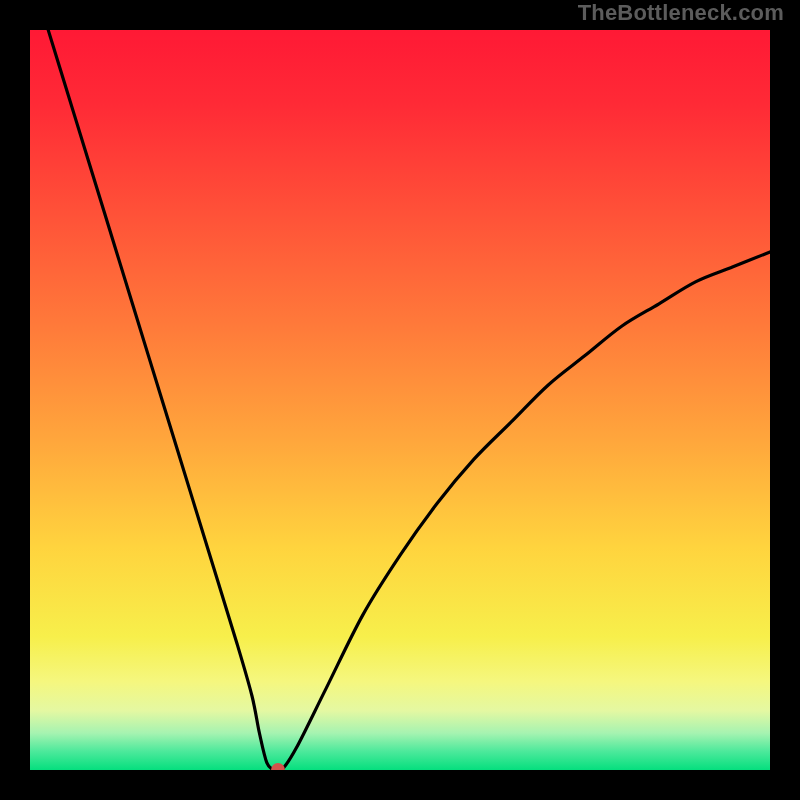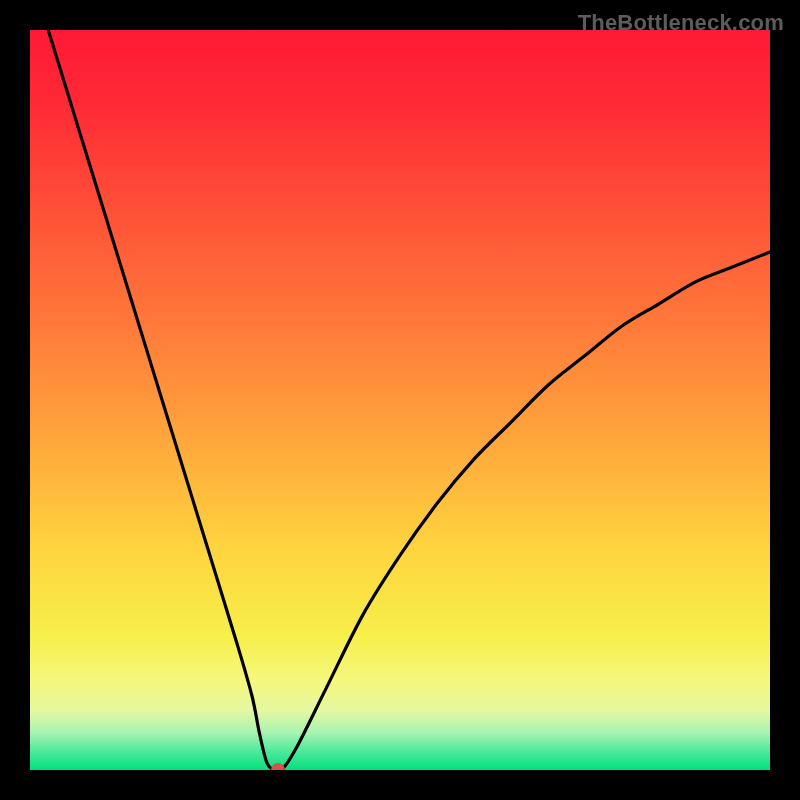--- a/index.html
+++ b/index.html
@@ -12,21 +12,21 @@
     overflow: hidden;
   }
   .container {
     position: relative;
     width: 800px;
     height: 800px;
     background: #000;
   }
   .watermark {
     position: absolute;
-    top: 10px;
+    top: 0;
     right: 16px;
     color: #5c5c5c;
     font-size: 22px;
     font-weight: 600;
     letter-spacing: 0.2px;
     z-index: 10;
     user-select: none;
   }
   .plot-area {
     position: absolute;

